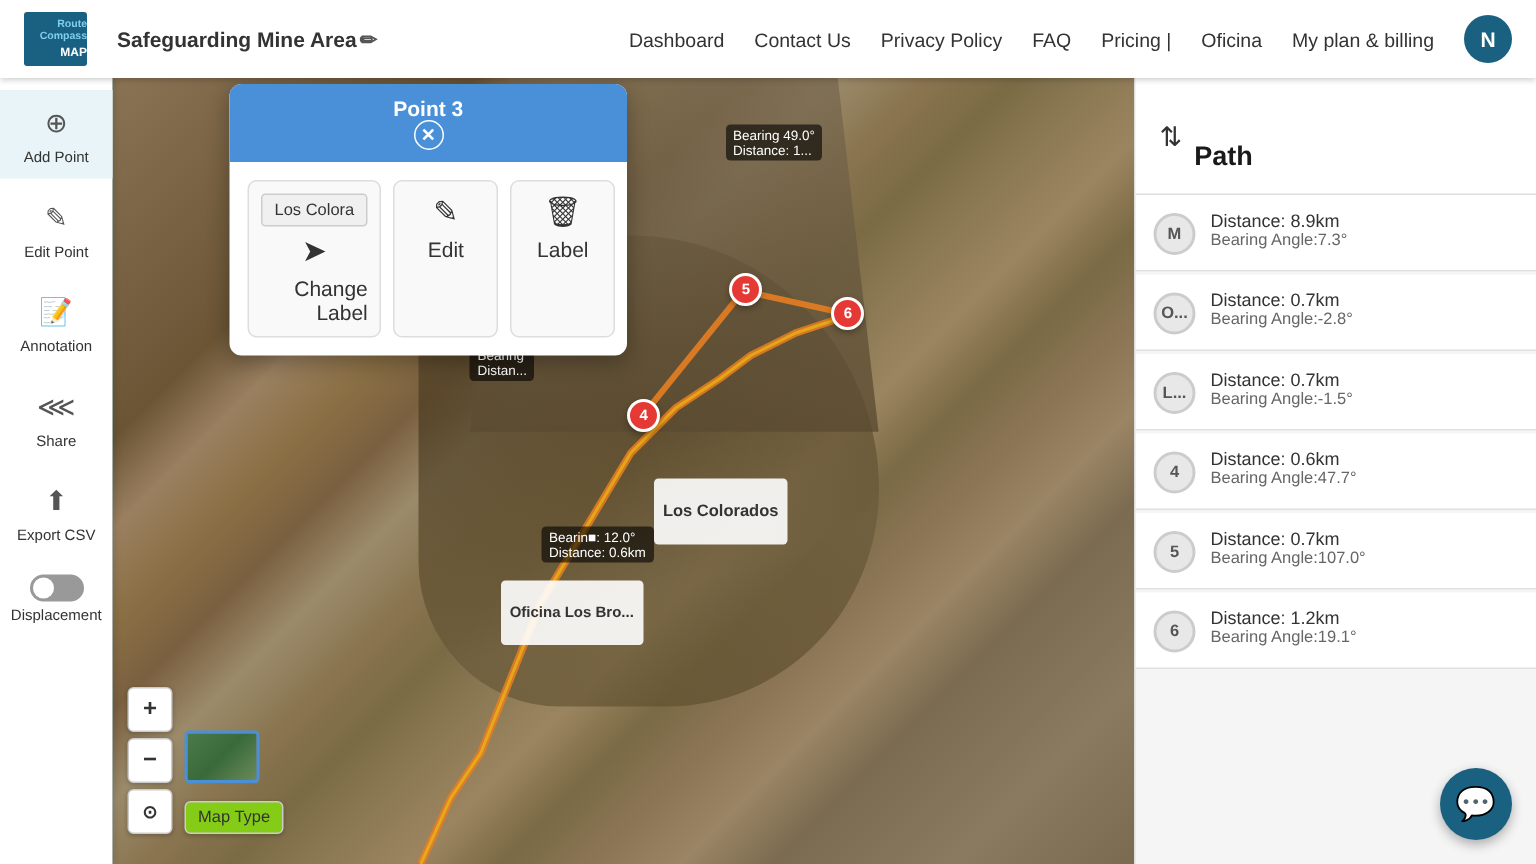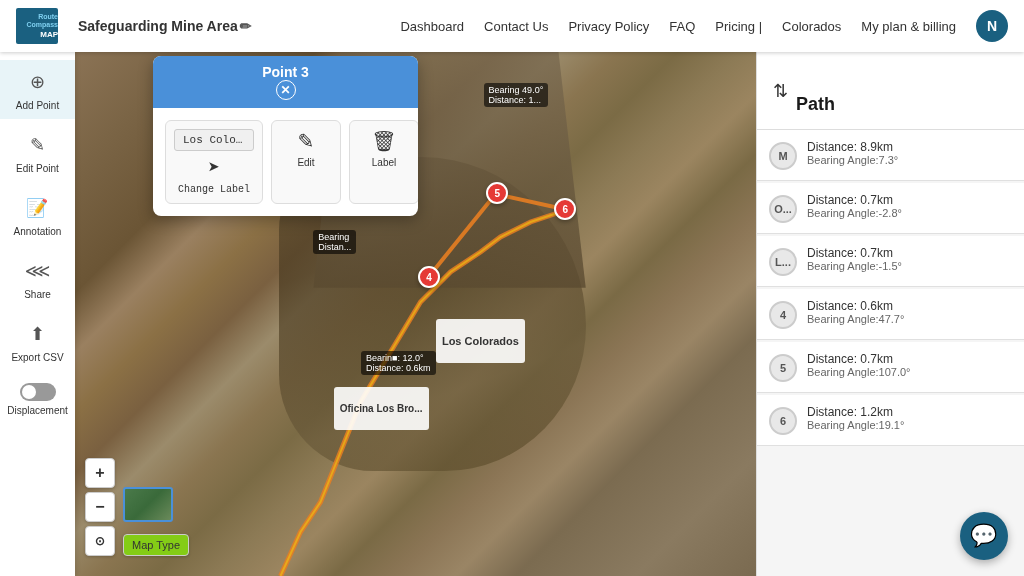--- a/index.html
+++ b/index.html
@@ -175,25 +175,25 @@
     .popup-btn {
       display: flex; flex-direction: column; align-items: center;
       gap: 4px; cursor: pointer;
       padding: 8px 12px;
       border: 1px solid #ddd;
       border-radius: 6px;
       background: #f9f9f9;
       min-width: 70px;
     }
     .popup-btn-icon { font-size: 20px; color: #333; }
-    .popup-btn-label { font-size: 10px; color: #333; text-align: left; }
+    .popup-btn-label { font-size: 14px; color: #333; text-align: right; }
     .popup-label-btn {
       display: flex; flex-direction: column; align-items: center; gap: 4px;
       cursor: pointer; padding: 8px 8px;
-      border: 1px solid #ddd; border-radius: 6px; background: #f9f9f9; font-family: Liberation Mono, monospace;
+      border: 1px solid #ddd; border-radius: 6px; background: #f9f9f9;
     }
     .label-preview {
       background: #f0f0f0; border: 1px solid #ccc;
       padding: 4px 8px; border-radius: 3px;
       font-size: 11px; color: #333; max-width: 80px;
       overflow: hidden; text-overflow: ellipsis; white-space: nowrap;
     }
 
     
     .map-controls {
@@ -346,21 +346,21 @@
   <div class="project-title">
     <span>Safeguarding Mine Area</span>
     <span class="edit-icon">✏</span>
   </div>
   <nav class="nav-links">
     <a class="nav-link">Dashboard</a>
     <a class="nav-link">Contact Us</a>
     <a class="nav-link">Privacy Policy</a>
     <a class="nav-link">FAQ</a>
     <a class="nav-link">Pricing |</a>
-    <a class="nav-link">Colorados</a>
+    <a class="nav-link">Oficina</a>
     <a class="nav-link">My plan &amp; billing</a>
     <div class="avatar">N</div>
   </nav>
 </div>
 
 <div class="main-area">
 
   <div class="left-sidebar">
     <div class="sidebar-item active">
       <div class="sidebar-icon">⊕</div>

